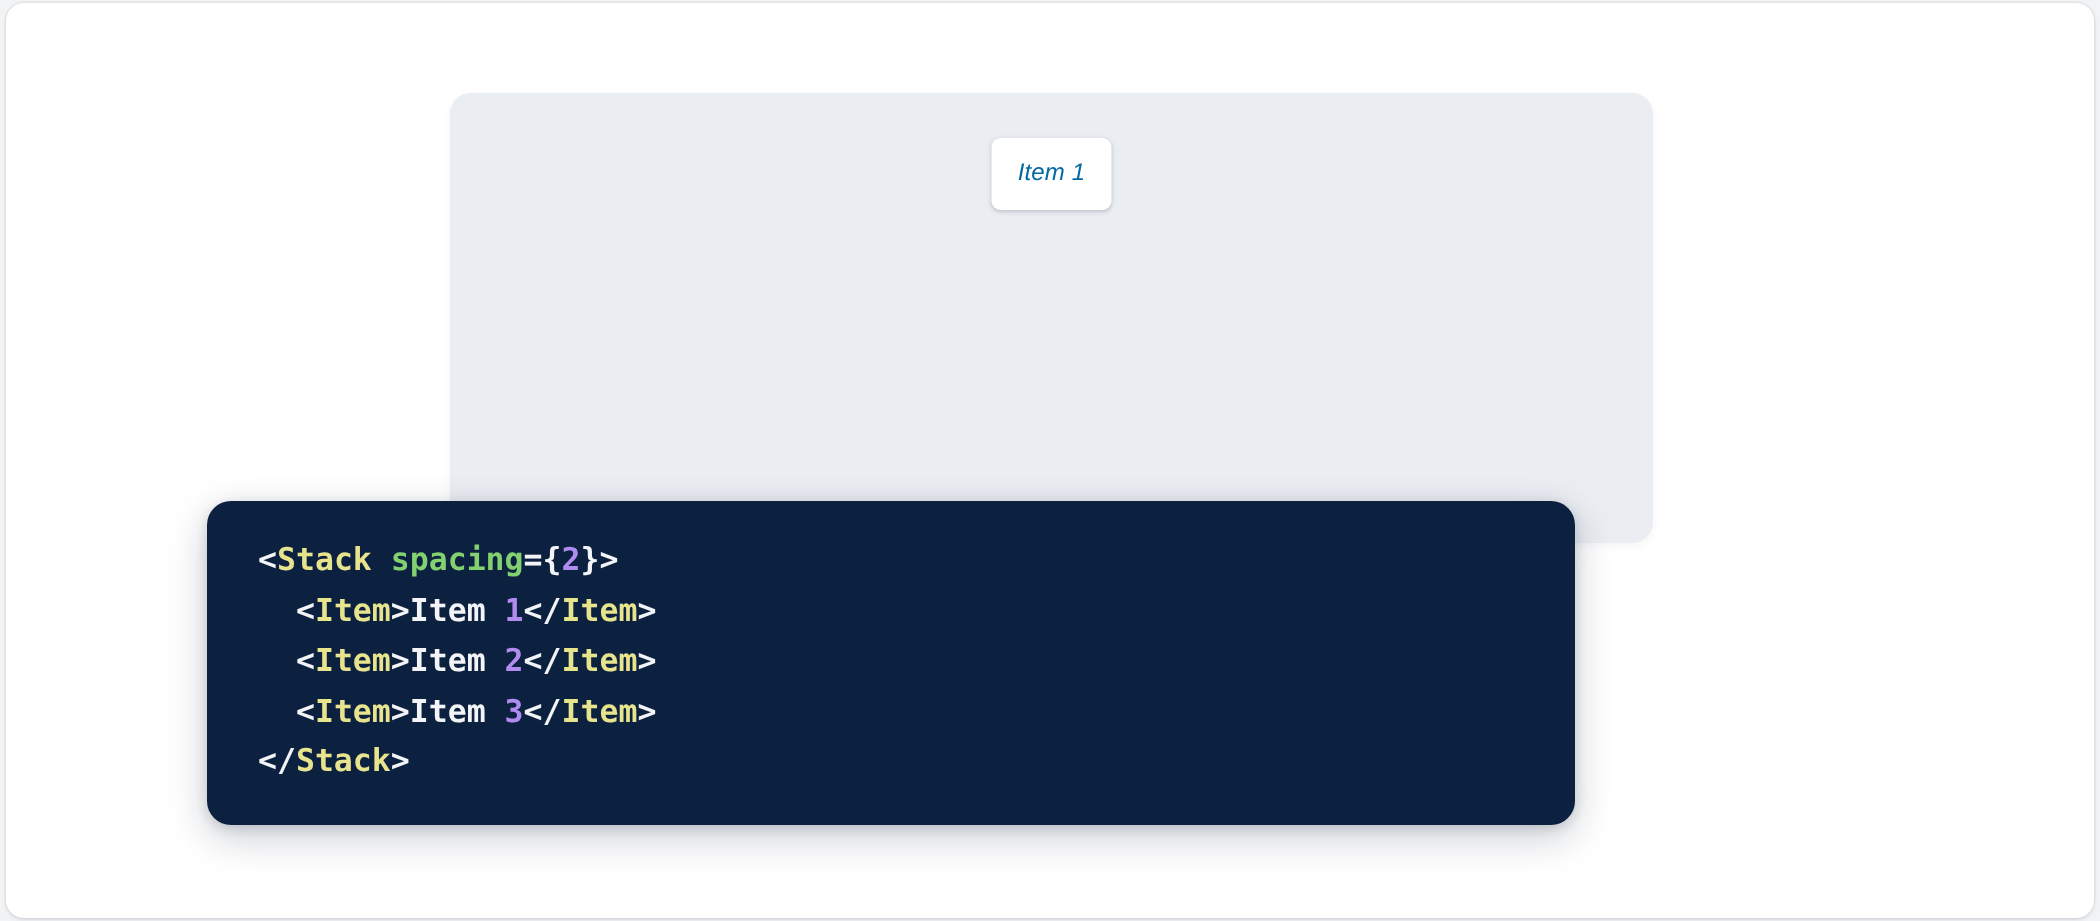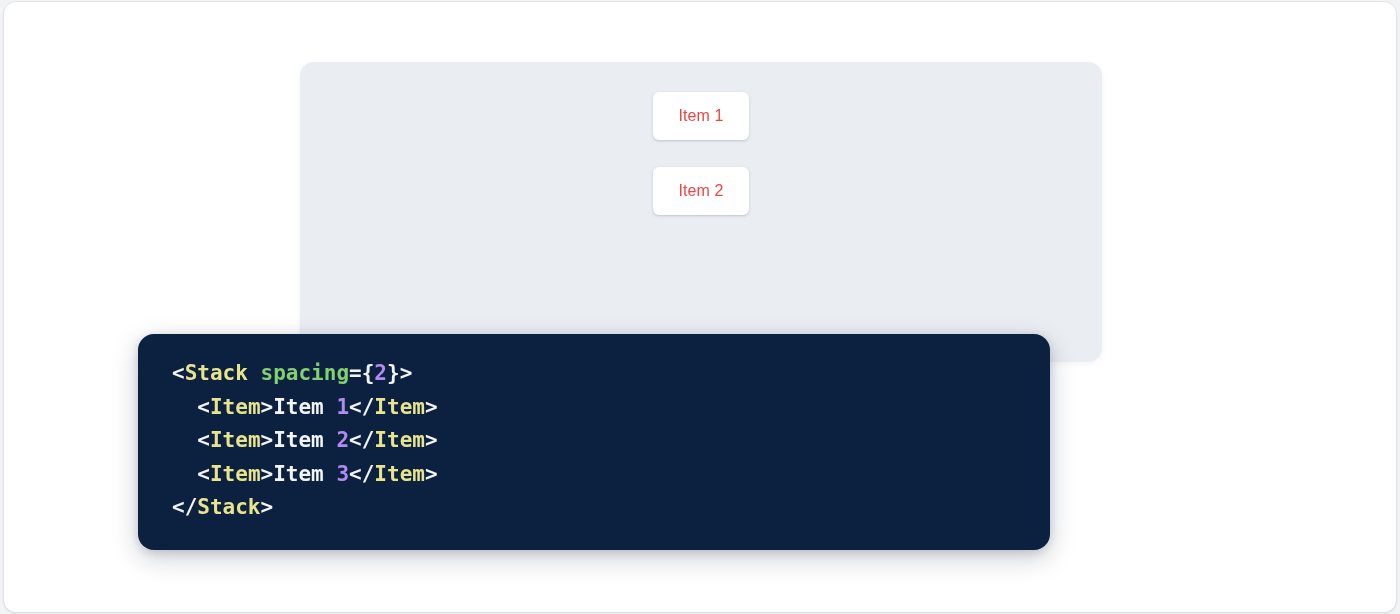--- a/index.html
+++ b/index.html
@@ -46,32 +46,33 @@
     top: 30px;
     width: 802px;
     display: flex;
     flex-direction: column;
     align-items: center;
     gap: 27px;
   }
 
   .stack-item {
     box-sizing: border-box;
-    width: 96px;
+    width: 80px;
     height: 48px;
     background: #ffffff;
     border-radius: 6px;
     display: flex;
     align-items: center;
     justify-content: center;
     font-size: 16px;
-    color: #ef4444;
+    color: #0369a1;
     letter-spacing: 0.1px;
     box-shadow: 0 1px 2px rgba(22, 33, 62, 0.13),
                 0 1px 5px rgba(22, 33, 62, 0.07);
+    font-style: italic;
   }
 
   
   .code-panel {
     position: absolute;
     left: 134px;
     top: 332px;
     width: 912px;
     height: 216px;
     background: #0c203f;
@@ -104,23 +105,20 @@
 </head>
 <body>
 
 <div class="page-frame">
 
   <div class="preview-surface">
     <div class="stack" id="stack-container">
         <div class="stack-item">
           <span>Item 1</span>
         </div>
-        <div class="stack-item">
-          <span>Item 2</span>
-        </div>
       </div>
   </div>
 
   <div class="code-panel">
     <div class="code-body" id="code-body"><span class="code-line"><span class="tok-punct">&lt;</span><span class="tok-tag">Stack</span><span class="tok-text"> </span><span class="tok-attr">spacing</span><span class="tok-punct">={</span><span class="tok-num">2</span><span class="tok-punct">}&gt;</span></span><span class="code-line">  <span class="tok-punct">&lt;</span><span class="tok-tag">Item</span><span class="tok-punct">&gt;</span><span class="tok-text">Item </span><span class="tok-num">1</span><span class="tok-punct">&lt;/</span><span class="tok-tag">Item</span><span class="tok-punct">&gt;</span></span><span class="code-line">  <span class="tok-punct">&lt;</span><span class="tok-tag">Item</span><span class="tok-punct">&gt;</span><span class="tok-text">Item </span><span class="tok-num">2</span><span class="tok-punct">&lt;/</span><span class="tok-tag">Item</span><span class="tok-punct">&gt;</span></span><span class="code-line">  <span class="tok-punct">&lt;</span><span class="tok-tag">Item</span><span class="tok-punct">&gt;</span><span class="tok-text">Item </span><span class="tok-num">3</span><span class="tok-punct">&lt;/</span><span class="tok-tag">Item</span><span class="tok-punct">&gt;</span></span><span class="code-line"><span class="tok-punct">&lt;/</span><span class="tok-tag">Stack</span><span class="tok-punct">&gt;</span></span></div>
   </div>
 
 </div>
 
 </body></html>

